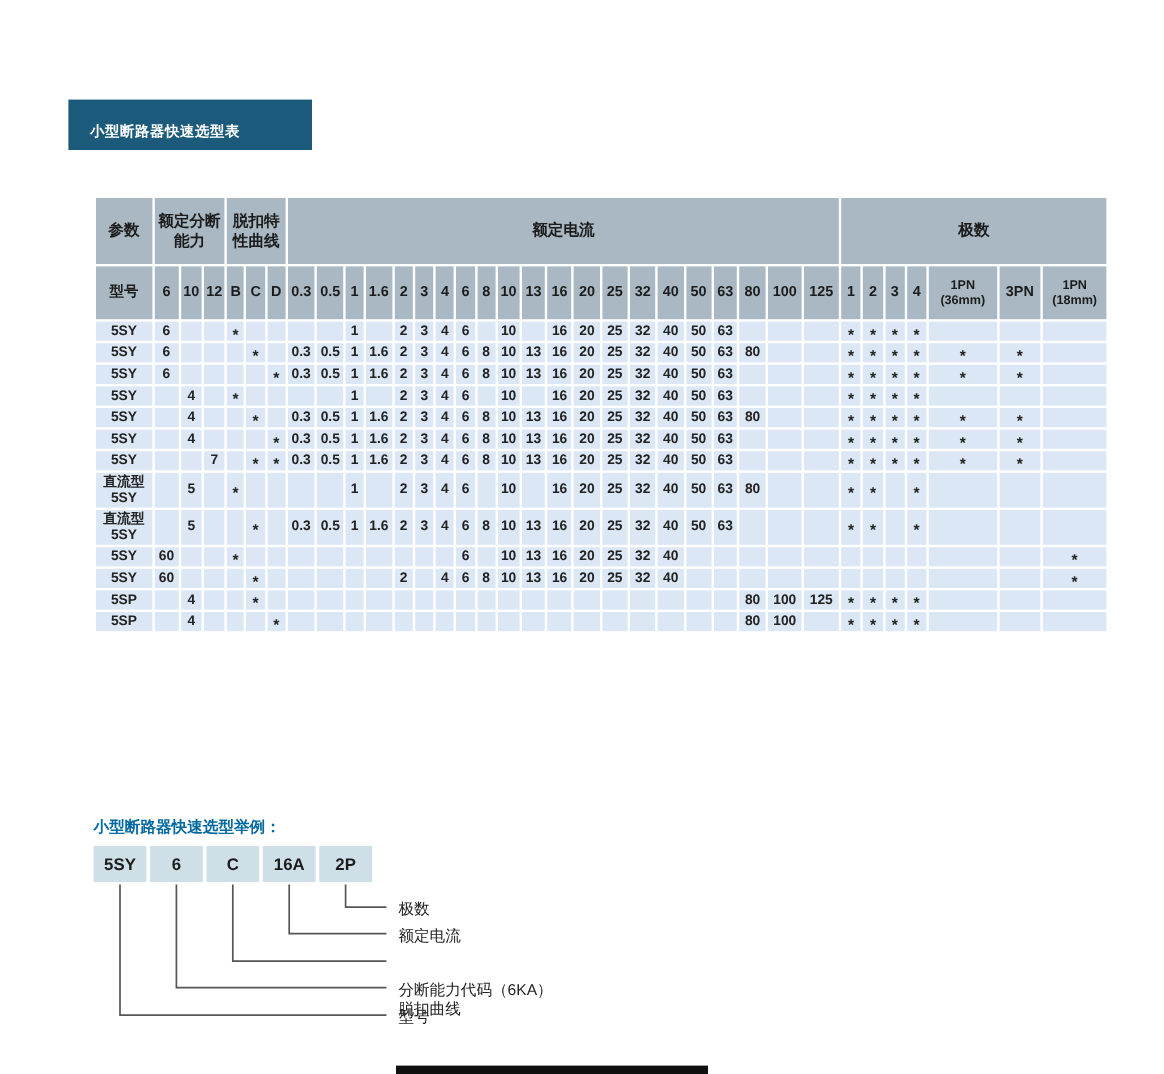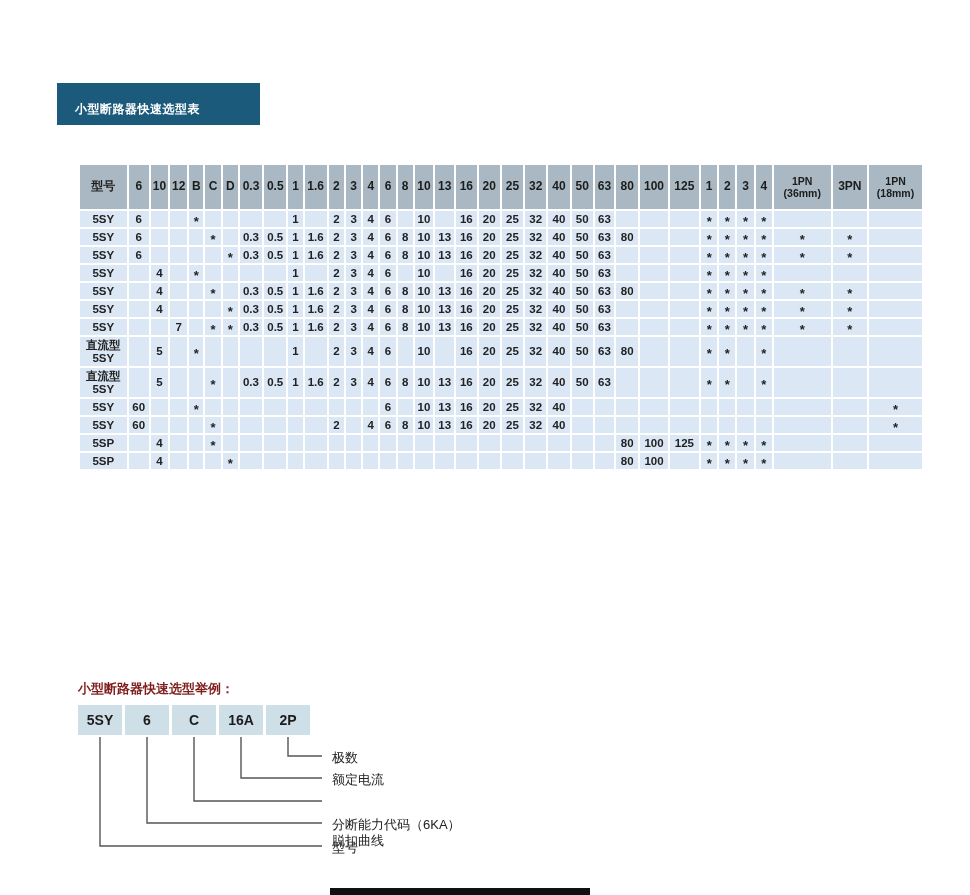--- a/index.html
+++ b/index.html
@@ -39,21 +39,21 @@
   table.sel tbody td{
     background:var(--row-bg,#dbe7f4);
     height:16px;font-size:11.5px;line-height:13px;color:#222;
   }
   table.sel tbody tr.tall td{height:29px;}
   table.sel tbody td.model{font-size:11.5px;}
   table.sel tbody td.star{font-size:13px;line-height:9px;padding-top:4px;box-sizing:border-box;}
   
   .ex-heading{
     position:absolute;left:78px;top:680px;
-    font-size:13px;font-weight:bold;color:#7f1d1d;
+    font-size:13px;font-weight:bold;color:#0369a1;
   }
   .ex-boxes{
     position:absolute;left:78px;top:705px;display:flex;gap:3px;
   }
   .ex-box{
     width:44px;height:30px;background:var(--box-bg,#cfdfe8);
     display:flex;align-items:center;justify-content:center;
     font-size:14px;font-weight:bold;color:#1c1c1c;
   }
   .connector-svg{position:absolute;left:0;top:0;pointer-events:none;}
@@ -105,20 +105,27 @@
         <col style="width: 29px;">
         <col style="width: 16px;">
         <col style="width: 16px;">
         <col style="width: 16px;">
         <col style="width: 16px;">
         <col style="width: 56px;">
         <col style="width: 34px;">
         <col style="width: 52px;">
       </colgroup>
     <thead>
+      <tr class="group">
+        <th>参数</th>
+        <th colspan="3">额定分断能力</th>
+        <th colspan="3">脱扣特性曲线</th>
+        <th colspan="21">额定电流</th>
+        <th colspan="7">极数</th>
+      </tr>
       <tr class="sub">
           <th>型号</th>
           <th>6</th>
           <th>10</th>
           <th>12</th>
           <th>B</th>
           <th>C</th>
           <th>D</th>
           <th>0.3</th>
           <th>0.5</th>

